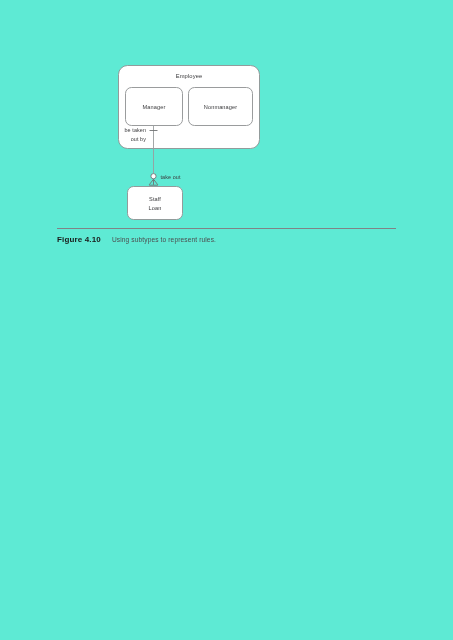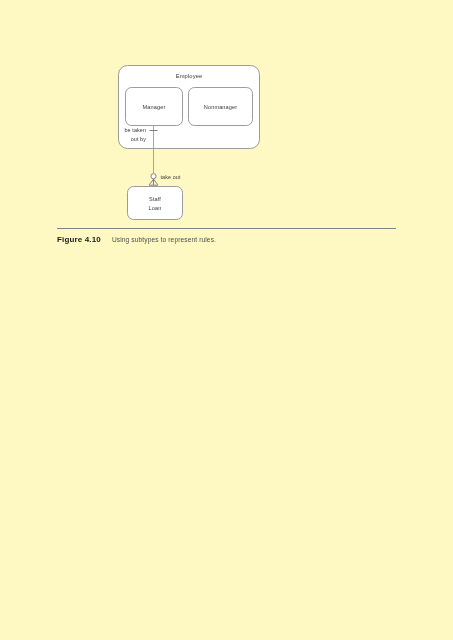--- a/index.html
+++ b/index.html
@@ -12,21 +12,21 @@
     height: 640px;
     position: relative;
     font-family: "Liberation Sans", sans-serif;
     color: #231f20;
     overflow: hidden;
   }
 
   #page {
     position: absolute;
     inset: 0;
-    background: #fef9c3;
+    background: #5eead4;
   }
 
   
   #figure-diagram {
     position: absolute;
     left: 0;
     top: 0;
     width: 453px;
     height: 230px;
   }

